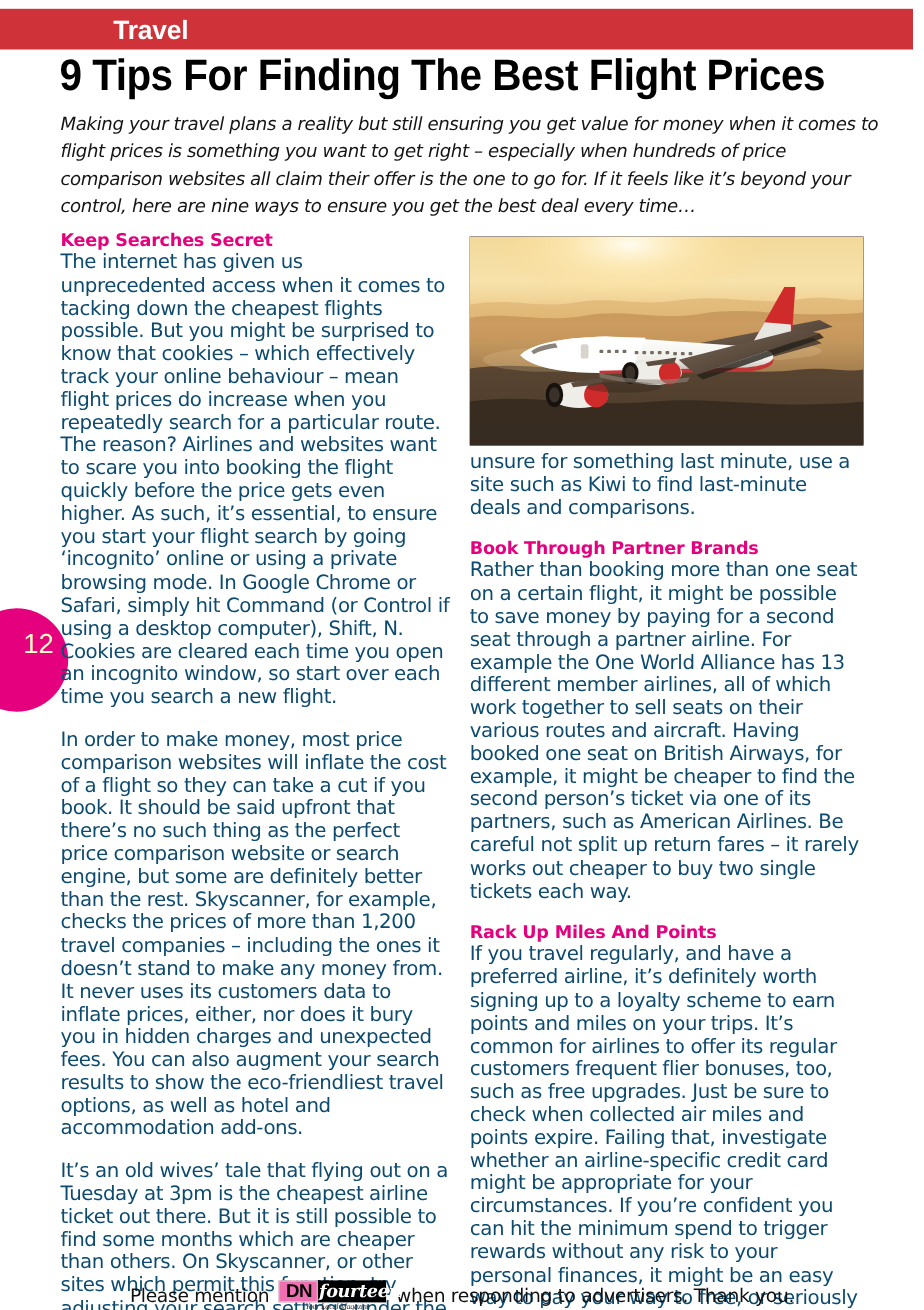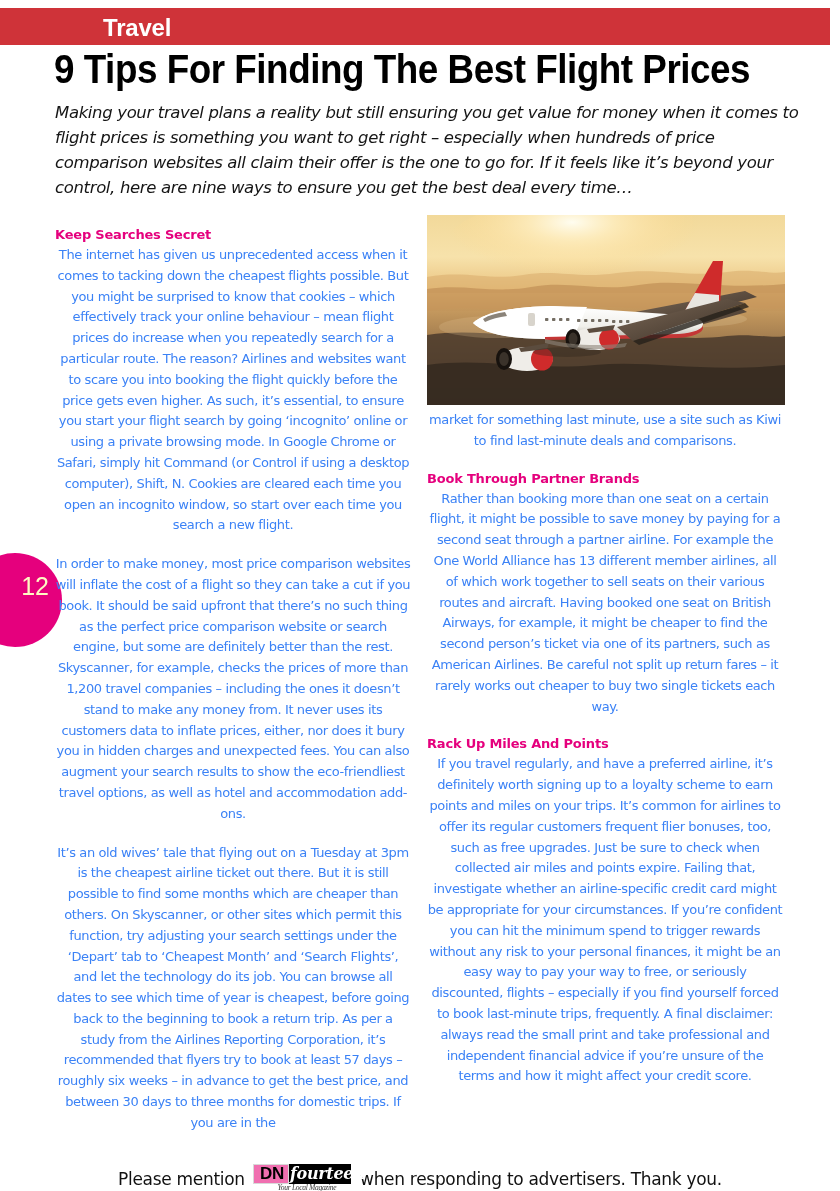--- a/index.html
+++ b/index.html
@@ -92,35 +92,35 @@
   .col {
     position: absolute;
     top: 210px;
     width: 356px;
   }
   .col-left  { left: 55px; }
   .col-right { left: 427px; }
 
   .sec-head {
     color: #e5007d;
-    font-size: 13px;
+    font-size: 16px;
     font-weight: bold;
     line-height: 18px;
-    margin: 16px 0 1px 0;
+    margin: 0 0 1px 0;
     letter-spacing: -0.2px;
     font-family: "DejaVu Sans", sans-serif;
   }
   .body-text {
-    font-size: 13px;
+    font-size: 18px;
     line-height: 20.8px;
-    color: #3b82f6;
+    color: #0c4a6e;
     margin: 0 0 18px 0;
     letter-spacing: -0.38px;
     font-family: "DejaVu Sans", sans-serif;
-    text-align: center;
+    text-align: left;
   }
   .body-text.tight { margin-bottom: 0; }
 
   
   .photo {
     position: absolute;
     left: 427px;
     top: 215px;
     width: 358px;
     height: 190px;
@@ -322,21 +322,21 @@
   <p class="body-text">In order to make money, most price comparison websites will inflate the cost of a flight so they can take a cut if you book. It should be said upfront that there’s no such thing as the perfect price comparison website or search engine, but some are definitely better than the rest. Skyscanner, for example, checks the prices of more than 1,200 travel companies – including the ones it doesn’t stand to make any money from. It never uses its customers data to inflate prices, either, nor does it bury you in hidden charges and unexpected fees. You can also augment your search results to show the eco-friendliest travel options, as well as hotel and accommodation add-ons.</p>
 
   <p class="body-text tight">It’s an old wives’ tale that flying out on a Tuesday at 3pm is the cheapest airline ticket out there. But it is still possible to find some months which are cheaper than others. On Skyscanner, or other sites which permit this function, try adjusting your search settings under the ‘Depart’ tab to ‘Cheapest Month’ and ‘Search Flights’, and let the technology do its job. You can browse all dates to see which time of year is cheapest, before going back to the beginning to book a return trip. As per a study from the Airlines Reporting Corporation, it’s recommended that flyers try to book at least 57 days – roughly six weeks – in advance to get the best price, and between 30 days to three months for domestic trips. If you are in the</p>
 
 </div>
 
 <div class="col col-right">
 
   <div style="height:200px"></div>
 
-  <p class="body-text">market for something last minute, use a site such as Kiwi to find last-minute deals and comparisons.</p>
+  <p class="body-text">unsure for something last minute, use a site such as Kiwi to find last-minute deals and comparisons.</p>
 
   <h3 class="sec-head">Book Through Partner Brands</h3>
   <p class="body-text">Rather than booking more than one seat on a certain flight, it might be possible to save money by paying for a second seat through a partner airline. For example the One World Alliance has 13 different member airlines, all of which work together to sell seats on their various routes and aircraft. Having booked one seat on British Airways, for example, it might be cheaper to find the second person’s ticket via one of its partners, such as American Airlines.  Be careful not split up return fares – it rarely works out cheaper to buy two single tickets each way.</p>
 
   <h3 class="sec-head">Rack Up Miles And Points</h3>
   <p class="body-text">If you travel regularly, and have a preferred airline, it’s definitely worth signing up to a loyalty scheme to earn points and miles on your trips. It’s common for airlines to offer its regular customers frequent flier bonuses, too, such as free upgrades. Just be sure to check when collected air miles and points expire. Failing that, investigate whether an airline-specific credit card might be appropriate for your circumstances. If you’re confident you can hit the minimum spend to trigger rewards without any risk to your personal finances, it might be an easy way to pay your way to free, or seriously discounted, flights – especially if you find yourself forced to book last-minute trips, frequently. A final disclaimer: always read the small print and take professional and independent financial advice if you’re unsure of the terms and how it might affect your credit score.</p>
 
 </div>
 
 <div class="footer">

